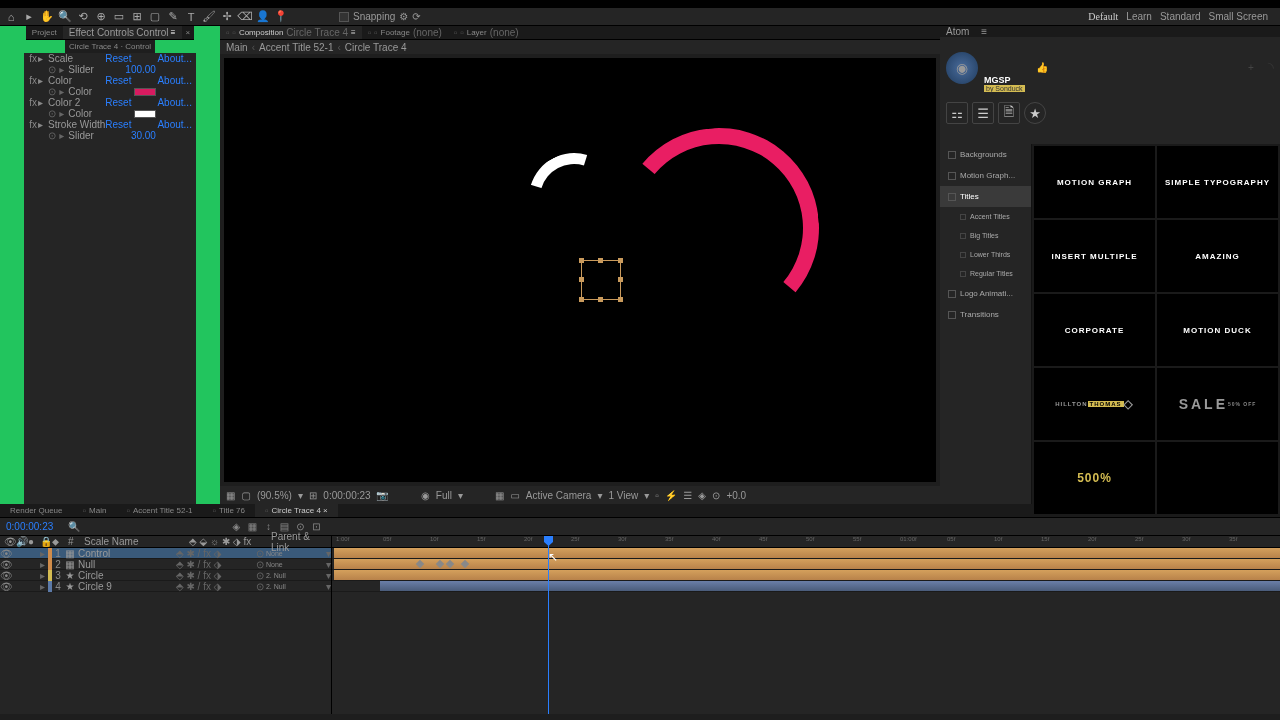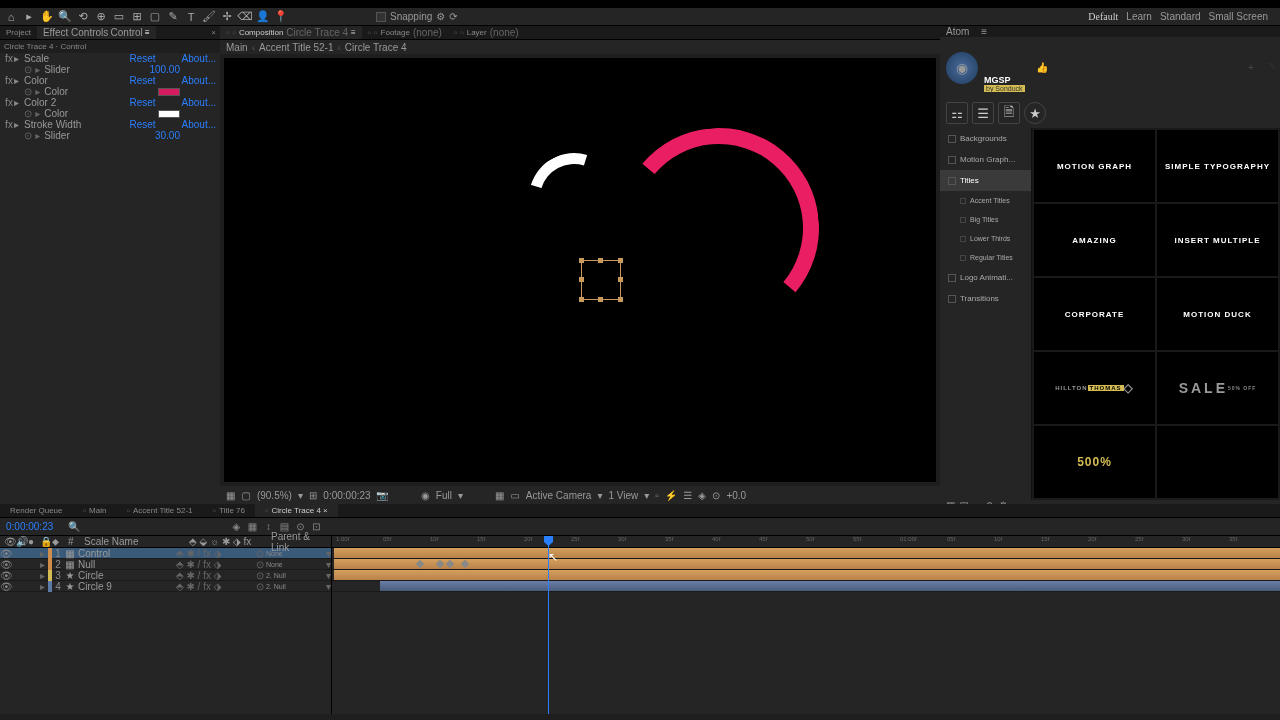--- a/index.html
+++ b/index.html
@@ -5,28 +5,28 @@
 * { margin: 0; padding: 0; box-sizing: border-box; font-family: Arial, sans-serif; font-size: 10px; color: #999; user-select: none; }
 body { background: #1e1e1e; width: 1280px; height: 720px; overflow: hidden; position: relative; }
 
 
 .menubar { height: 8px; background: #000; display: flex; align-items: center; padding: 0 4px; gap: 12px; font-size: 8px; color: #333; }
 
 
 .toolbar { height: 18px; background: #252525; display: flex; align-items: center; padding: 0 4px; gap: 4px; border-bottom: 1px solid #000; }
 .tool-icon { width: 14px; height: 14px; display: flex; align-items: center; justify-content: center; color: #aaa; cursor: pointer; font-size: 11px; }
 .toolbar-right { margin-left: auto; display: flex; gap: 8px; align-items: center; font-size: 9px; color: #888; padding-right: 8px; }
-.snapping { display: flex; align-items: center; gap: 4px; margin-left: 84px; font-size: 9px; }
+.snapping { display: flex; align-items: center; gap: 4px; margin-left: 47px; font-size: 9px; }
 .checkbox-box { width: 10px; height: 10px; border: 1px solid #555; background: #333; }
 
 
 .main-row { display: flex; height: 478px; }
 
 
-.left-panels { width: 220px; background: #000000; display: flex; flex-direction: column; }
+.left-panels { width: 220px; background: #22c55e; display: flex; flex-direction: column; align-items: center; }
 .panel-tabs { display: flex; height: 14px; background: #1a1a1a; border-bottom: 1px solid #000; }
 .panel-tab { padding: 0 6px; font-size: 8px; color: #888; display: flex; align-items: center; cursor: pointer; }
 .panel-tab.active { background: #252525; color: #fff; }
 .panel-tab.close-x { margin-left: auto; padding: 0 4px; }
 .comp-name-bar { font-size: 8px; color: #888; padding: 2px 4px; background: #1e1e1e; }
 .effects-list { flex: 1; background: #252525; }
 .effect-item { display: flex; align-items: center; height: 11px; padding: 0 4px; font-size: 8px; }
 .effect-item .fx { width: 10px; text-align: center; color: #888; }
 .effect-item .twirl { width: 8px; color: #888; }
 .effect-item .name { flex: 1; padding-left: 2px; }
@@ -63,21 +63,21 @@
 .right-panels { width: 340px; background: #252525; display: flex; flex-direction: column; }
 .right-header { height: 14px; background: #1a1a1a; display: flex; align-items: center; padding: 0 6px; font-size: 8px; color: #ccc; }
 .mgsp-row { display: flex; align-items: center; gap: 6px; padding: 6px; background: #252525; }
 .mgsp-logo { width: 32px; height: 32px; border-radius: 50%; background: radial-gradient(circle, #4a6c9c 0%, #1e3a5c 100%); display: flex; align-items: center; justify-content: center; font-size: 14px; }
 .mgsp-txt { display: flex; flex-direction: column; margin-top: 32px; }
 .mgsp-title { font-size: 9px; font-weight: bold; color: #fff; }
 .mgsp-sub { font-size: 7px; background: #d4bc52; color: #333; padding: 0 2px; display: inline-block; }
 .icon-row { display: flex; gap: 4px; padding: 4px 6px; }
 .icon-btn { width: 22px; height: 22px; border: 1px solid #444; display: flex; align-items: center; justify-content: center; color: #ccc; cursor: pointer; border-radius: 2px; font-size: 13px; }
 .icon-btn.round { border-radius: 50%; }
-.browser-area { display: flex; flex: 1; }
+.browser-area { display: flex; flex: 1; margin-top: 16px; }
 .category-list { width: 92px; background: #252525; border-right: 1px solid #111; }
 .cat-item { padding: 6px 8px; font-size: 8px; color: #aaa; cursor: pointer; display: flex; align-items: center; gap: 4px; }
 .cat-item.sel { background: #3a3a3a; color: #fff; }
 .cat-item.sub { padding-left: 20px; font-size: 7px; }
 .preset-grid { flex: 1; display: grid; grid-template-columns: 1fr 1fr; grid-auto-rows: 72px; gap: 2px; padding: 2px; background: #1a1a1a; overflow: hidden; }
 .preset { background: #000; display: flex; align-items: center; justify-content: center; font-size: 8px; font-weight: bold; color: #fff; cursor: pointer; position: relative; text-align: center; letter-spacing: 1px; }
 .preset .accent-y { color: #d4bc52; }
 .browser-footer { height: 14px; background: #252525; display: flex; align-items: center; gap: 4px; padding: 0 6px; }
 
 
@@ -300,22 +300,22 @@
           <div class="cat-item sub"><span style="width:6px;height:6px;border:1px solid #444"></span>Accent Titles</div>
           <div class="cat-item sub"><span style="width:6px;height:6px;border:1px solid #444"></span>Big Titles</div>
           <div class="cat-item sub"><span style="width:6px;height:6px;border:1px solid #444"></span>Lower Thirds</div>
           <div class="cat-item sub"><span style="width:6px;height:6px;border:1px solid #444"></span>Regular Titles</div>
           <div class="cat-item"><span style="width:8px;height:8px;border:1px solid #555"></span>Logo Animati...</div>
           <div class="cat-item"><span style="width:8px;height:8px;border:1px solid #555"></span>Transitions</div>
         </div>
       <div class="preset-grid" id="preset-grid">
           <div class="preset">MOTION GRAPH</div>
           <div class="preset">SIMPLE TYPOGRAPHY</div>
+          <div class="preset">INSERT MULTIPLE</div>
           <div class="preset">AMAZING</div>
-          <div class="preset">INSERT MULTIPLE</div>
           <div class="preset">CORPORATE</div>
           <div class="preset">MOTION DUCK</div>
           <div class="preset">
             <span style="font-size:6px">HILLTON</span>
             <span class="accent-y" style="font-size:6px;background:#d4bc52;color:#000;padding:0 2px">THOMAS</span> 
             <span style="font-size:12px">◇</span>
           </div>
           <div class="preset">
             <span style="font-size:14px;letter-spacing:3px">SALE</span>
             <br>

